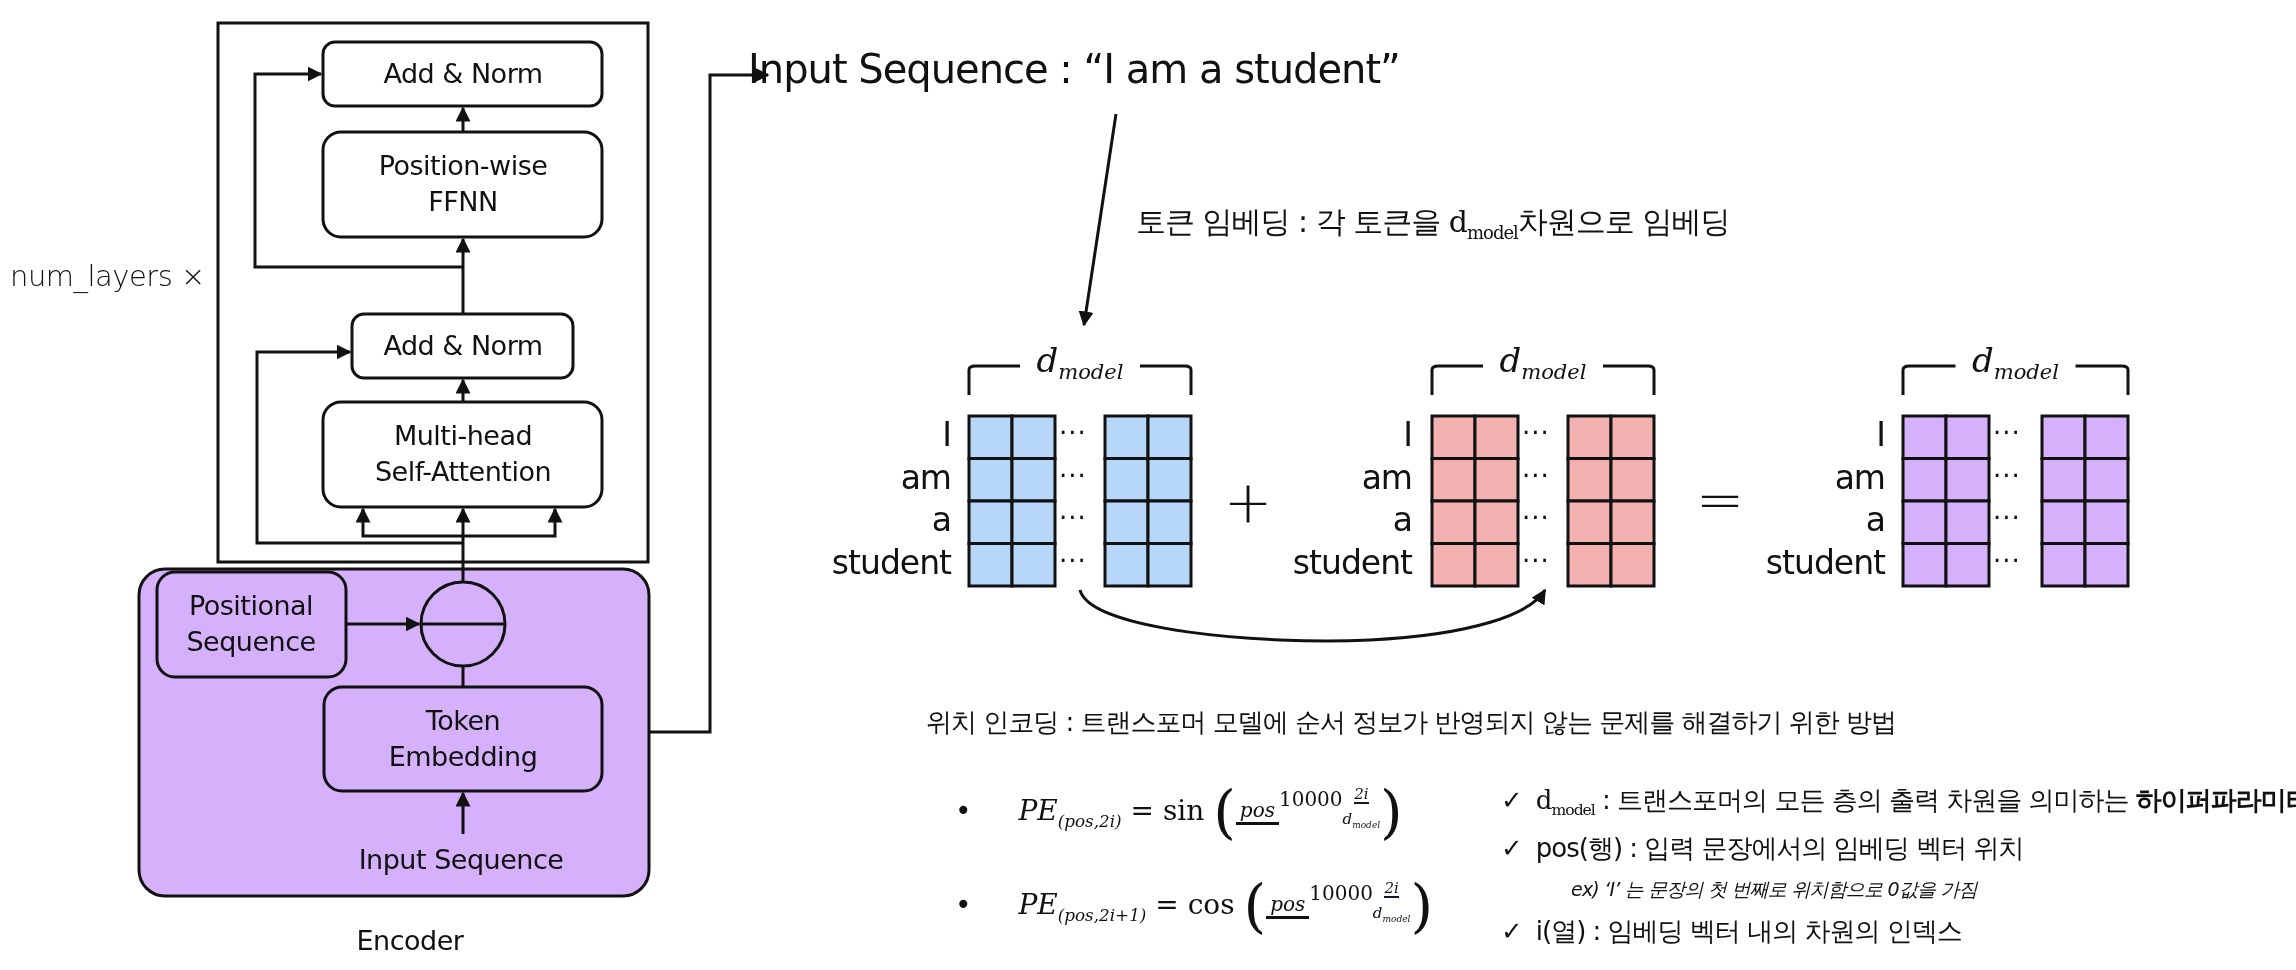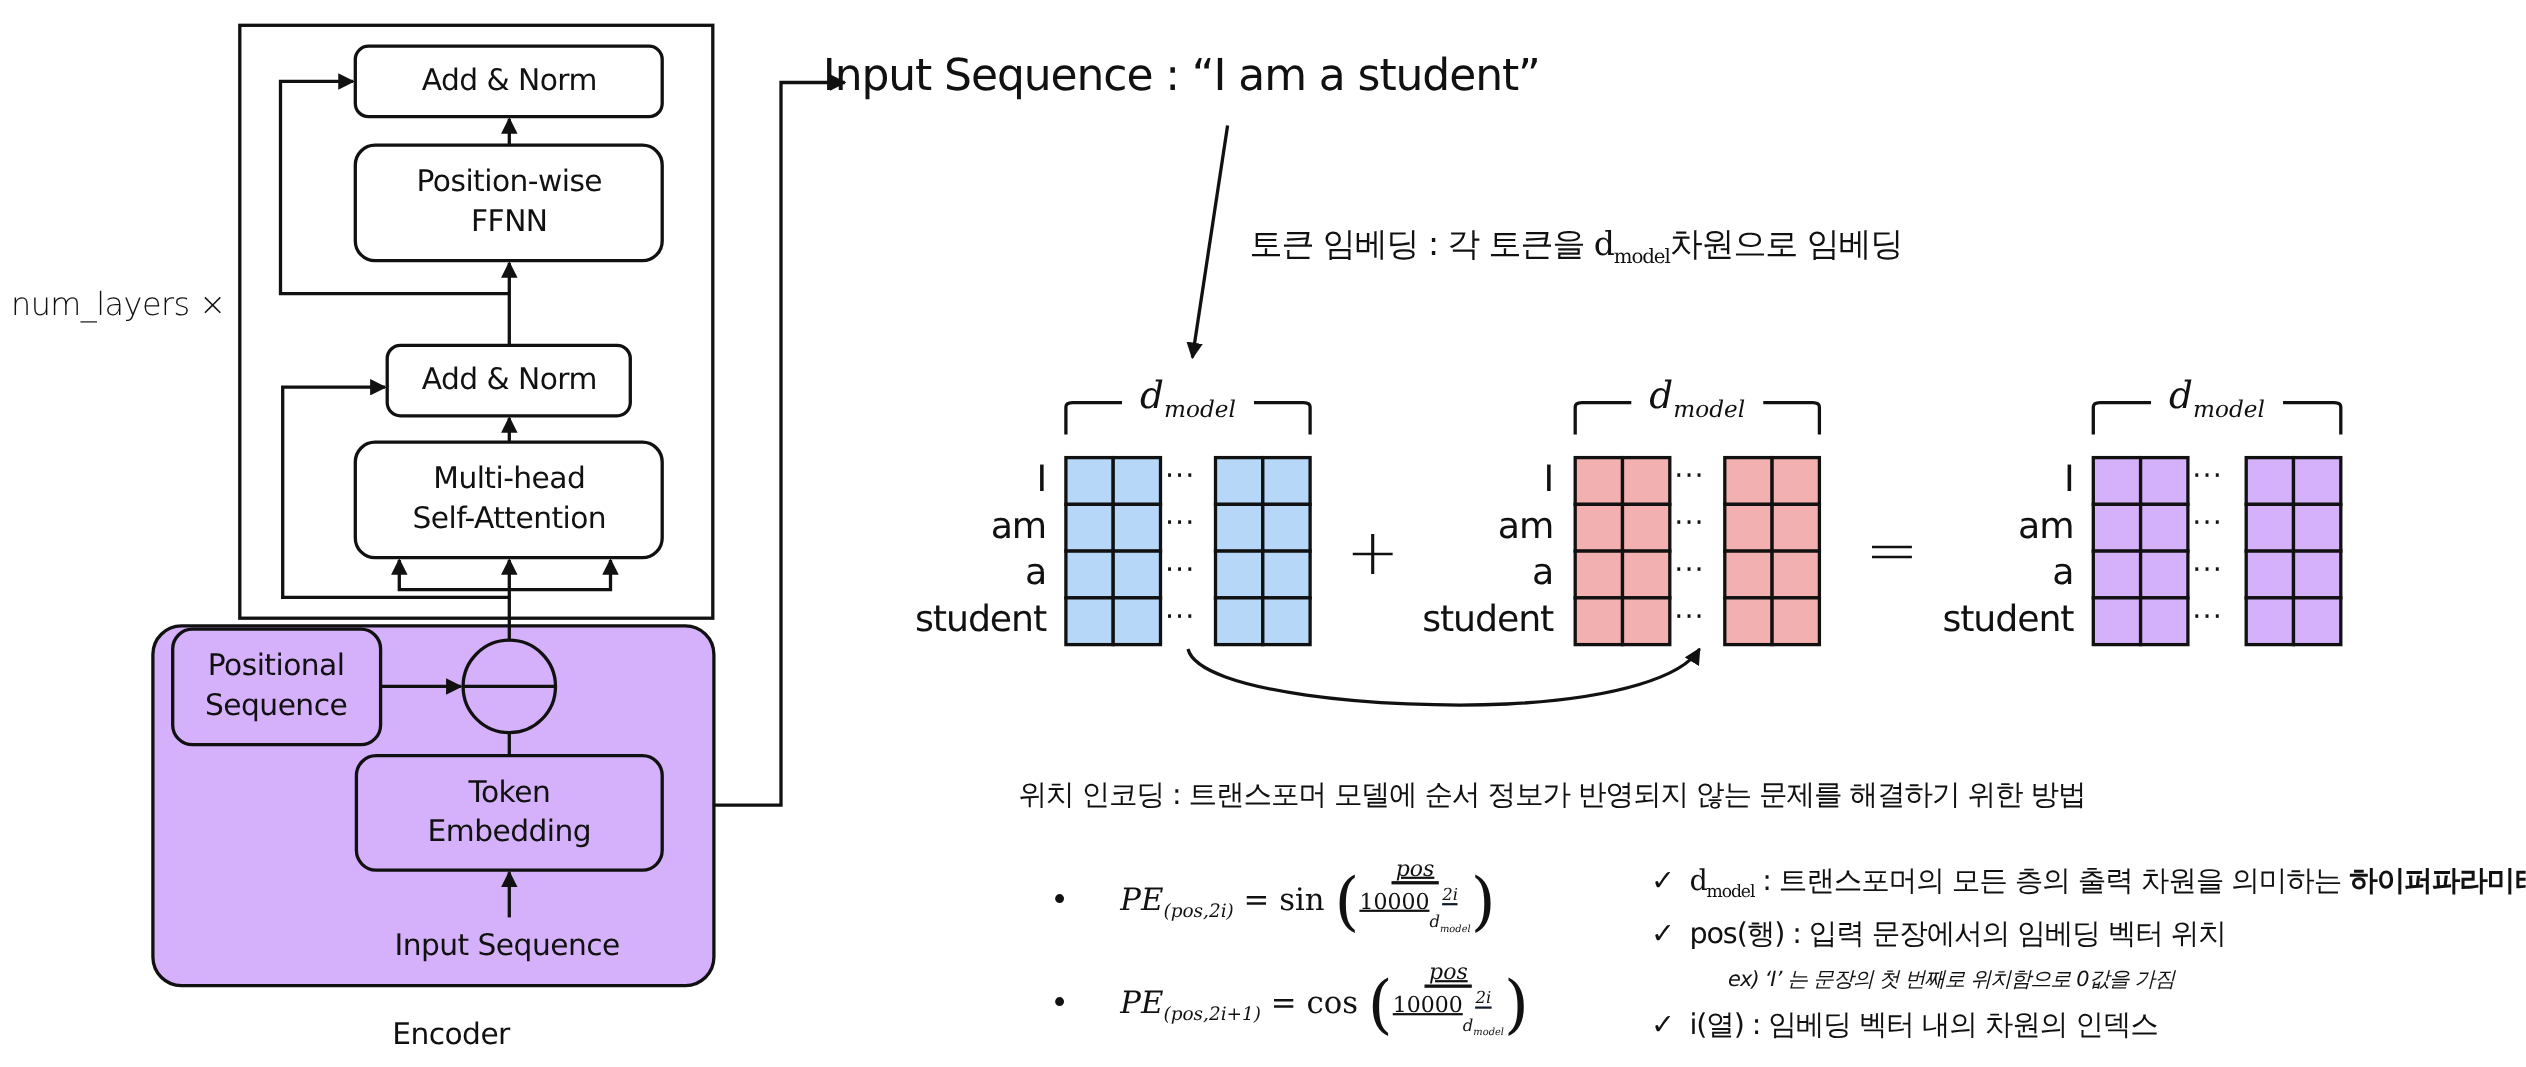--- a/index.html
+++ b/index.html
@@ -14,21 +14,21 @@
   .mid { font-size:30px; letter-spacing:-1px; }
   .row-lbl { font-size:33px; line-height:42.5px; text-align:right; letter-spacing:-1px; }
   .math { font-family:"DejaVu Serif", "Liberation Serif", serif; font-style:italic; }
   .serif { font-family:"DejaVu Serif", "Liberation Serif", serif; }
   .dots { font-size:26px; line-height:42.5px; letter-spacing:1px; }
   .op { font-size:58px; font-weight:300; }
   .note { font-size:26px; letter-spacing:-1px;margin-left:16px; }
   .small { font-size:19px; letter-spacing:-0.8px; }
   .bold { font-weight:bold; }
   sub { font-size:60%; }
-  .frac { display:inline-flex; flex-direction:column; align-items:center; vertical-align:middle;text-decoration:underline; }
+  .frac { display:inline-flex; align-items:center; vertical-align:middle; }
   .frac .num { border-bottom:3px solid #111; padding:0 4px 1px 4px; font-size:20px; line-height:22px; }
   .frac .den { font-size:20px; line-height:30px; }
   .frac .den sup { font-size:15px; display:inline-flex; flex-direction:column; align-items:center; vertical-align:super; }
   .frac .den sup .n2 { border-bottom:2px solid #0f172a; line-height:15px; }
   .paren { font-size:58px; font-weight:100; font-family:"DejaVu Serif", serif; vertical-align:middle; }
 </style>
 </head>
 <body>
 
 <svg class="canvas" width="2296" height="970" viewBox="0 0 2296 970">

